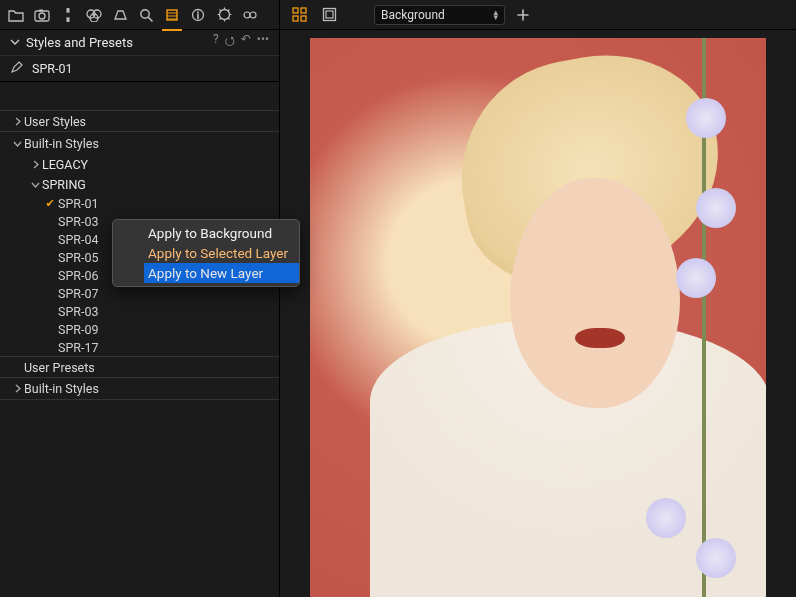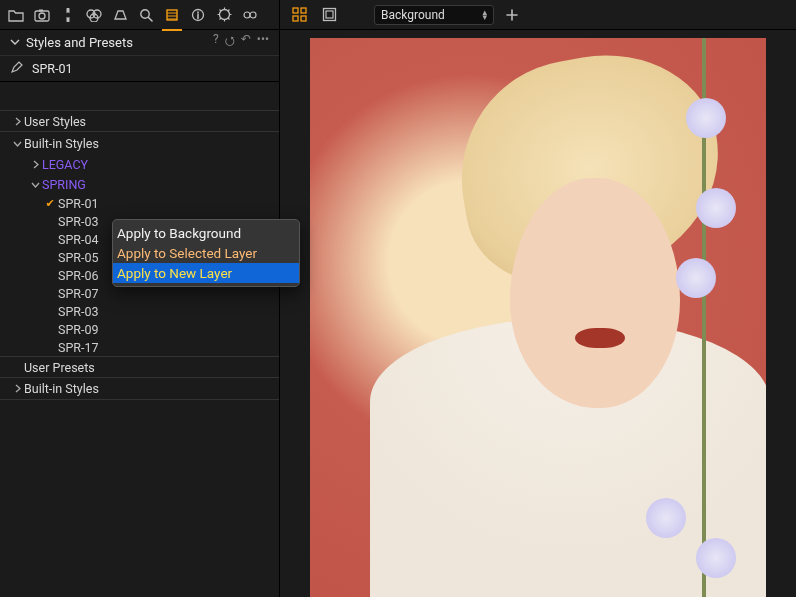--- a/index.html
+++ b/index.html
@@ -101,21 +101,21 @@
   .section-item.divider-top { border-top: 1px solid #333; }
   .section-item.divider-bottom { border-bottom: 1px solid #333; align-items: center; }
   .section-item .chev { width: 14px; text-align: center; color: #aaa; }
   .section-item.no-chev .chev { visibility: hidden; }
 
   .folder-item {
     height: 20px;
     display: flex;
     align-items: center;
     cursor: pointer;
-    color: #8b5cf6;
+    color: #e5e5e5;
   }
   .folder-item .chev { width: 14px; text-align: center; color: #aaa; }
 
   .leaf-item {
     height: 18px;
     display: flex;
     align-items: center;
     cursor: pointer;
     color: #cfcfcf;
   }
@@ -140,21 +140,21 @@
   }
   .seg {
     width: 22px; height: 20px;
     display: flex; align-items: center; justify-content: center;
     cursor: pointer;
     color: #bdbdbd;
   }
   .seg.active { color: #f39c12; }
   .layer-select {
     flex: 0 0 auto;
-    width: 120px;
+    width: 131px;
     height: 20px;
     background: #0f0f0f;
     border: 1px solid #3a3a3a;
     border-radius: 3px;
     display: flex;
     align-items: center;
     padding: 0 6px;
     color: #ddd;
     font-size: 12px;
     cursor: pointer;
@@ -243,25 +243,26 @@
     z-index: 50;
   }
   .context-menu .mi {
     height: 20px;
     display: flex;
     align-items: center;
     padding: 0 4px;
     font-size: 13.5px;
     cursor: default;
     color: #f2f2f2;
+    margin-left: 31px;
   }
   .context-menu .mi.disabled { color: #fdba74; }
   .context-menu .mi.highlight {
     background: #1066d6;
-    color: #fde047;
+    color: #e5e5e5;
   }
 </style>
 </head>
 <body>
 
 <div class="app">
   <div class="sidebar">
 
     <div class="toolbar">
       <div class="tool-icon">

